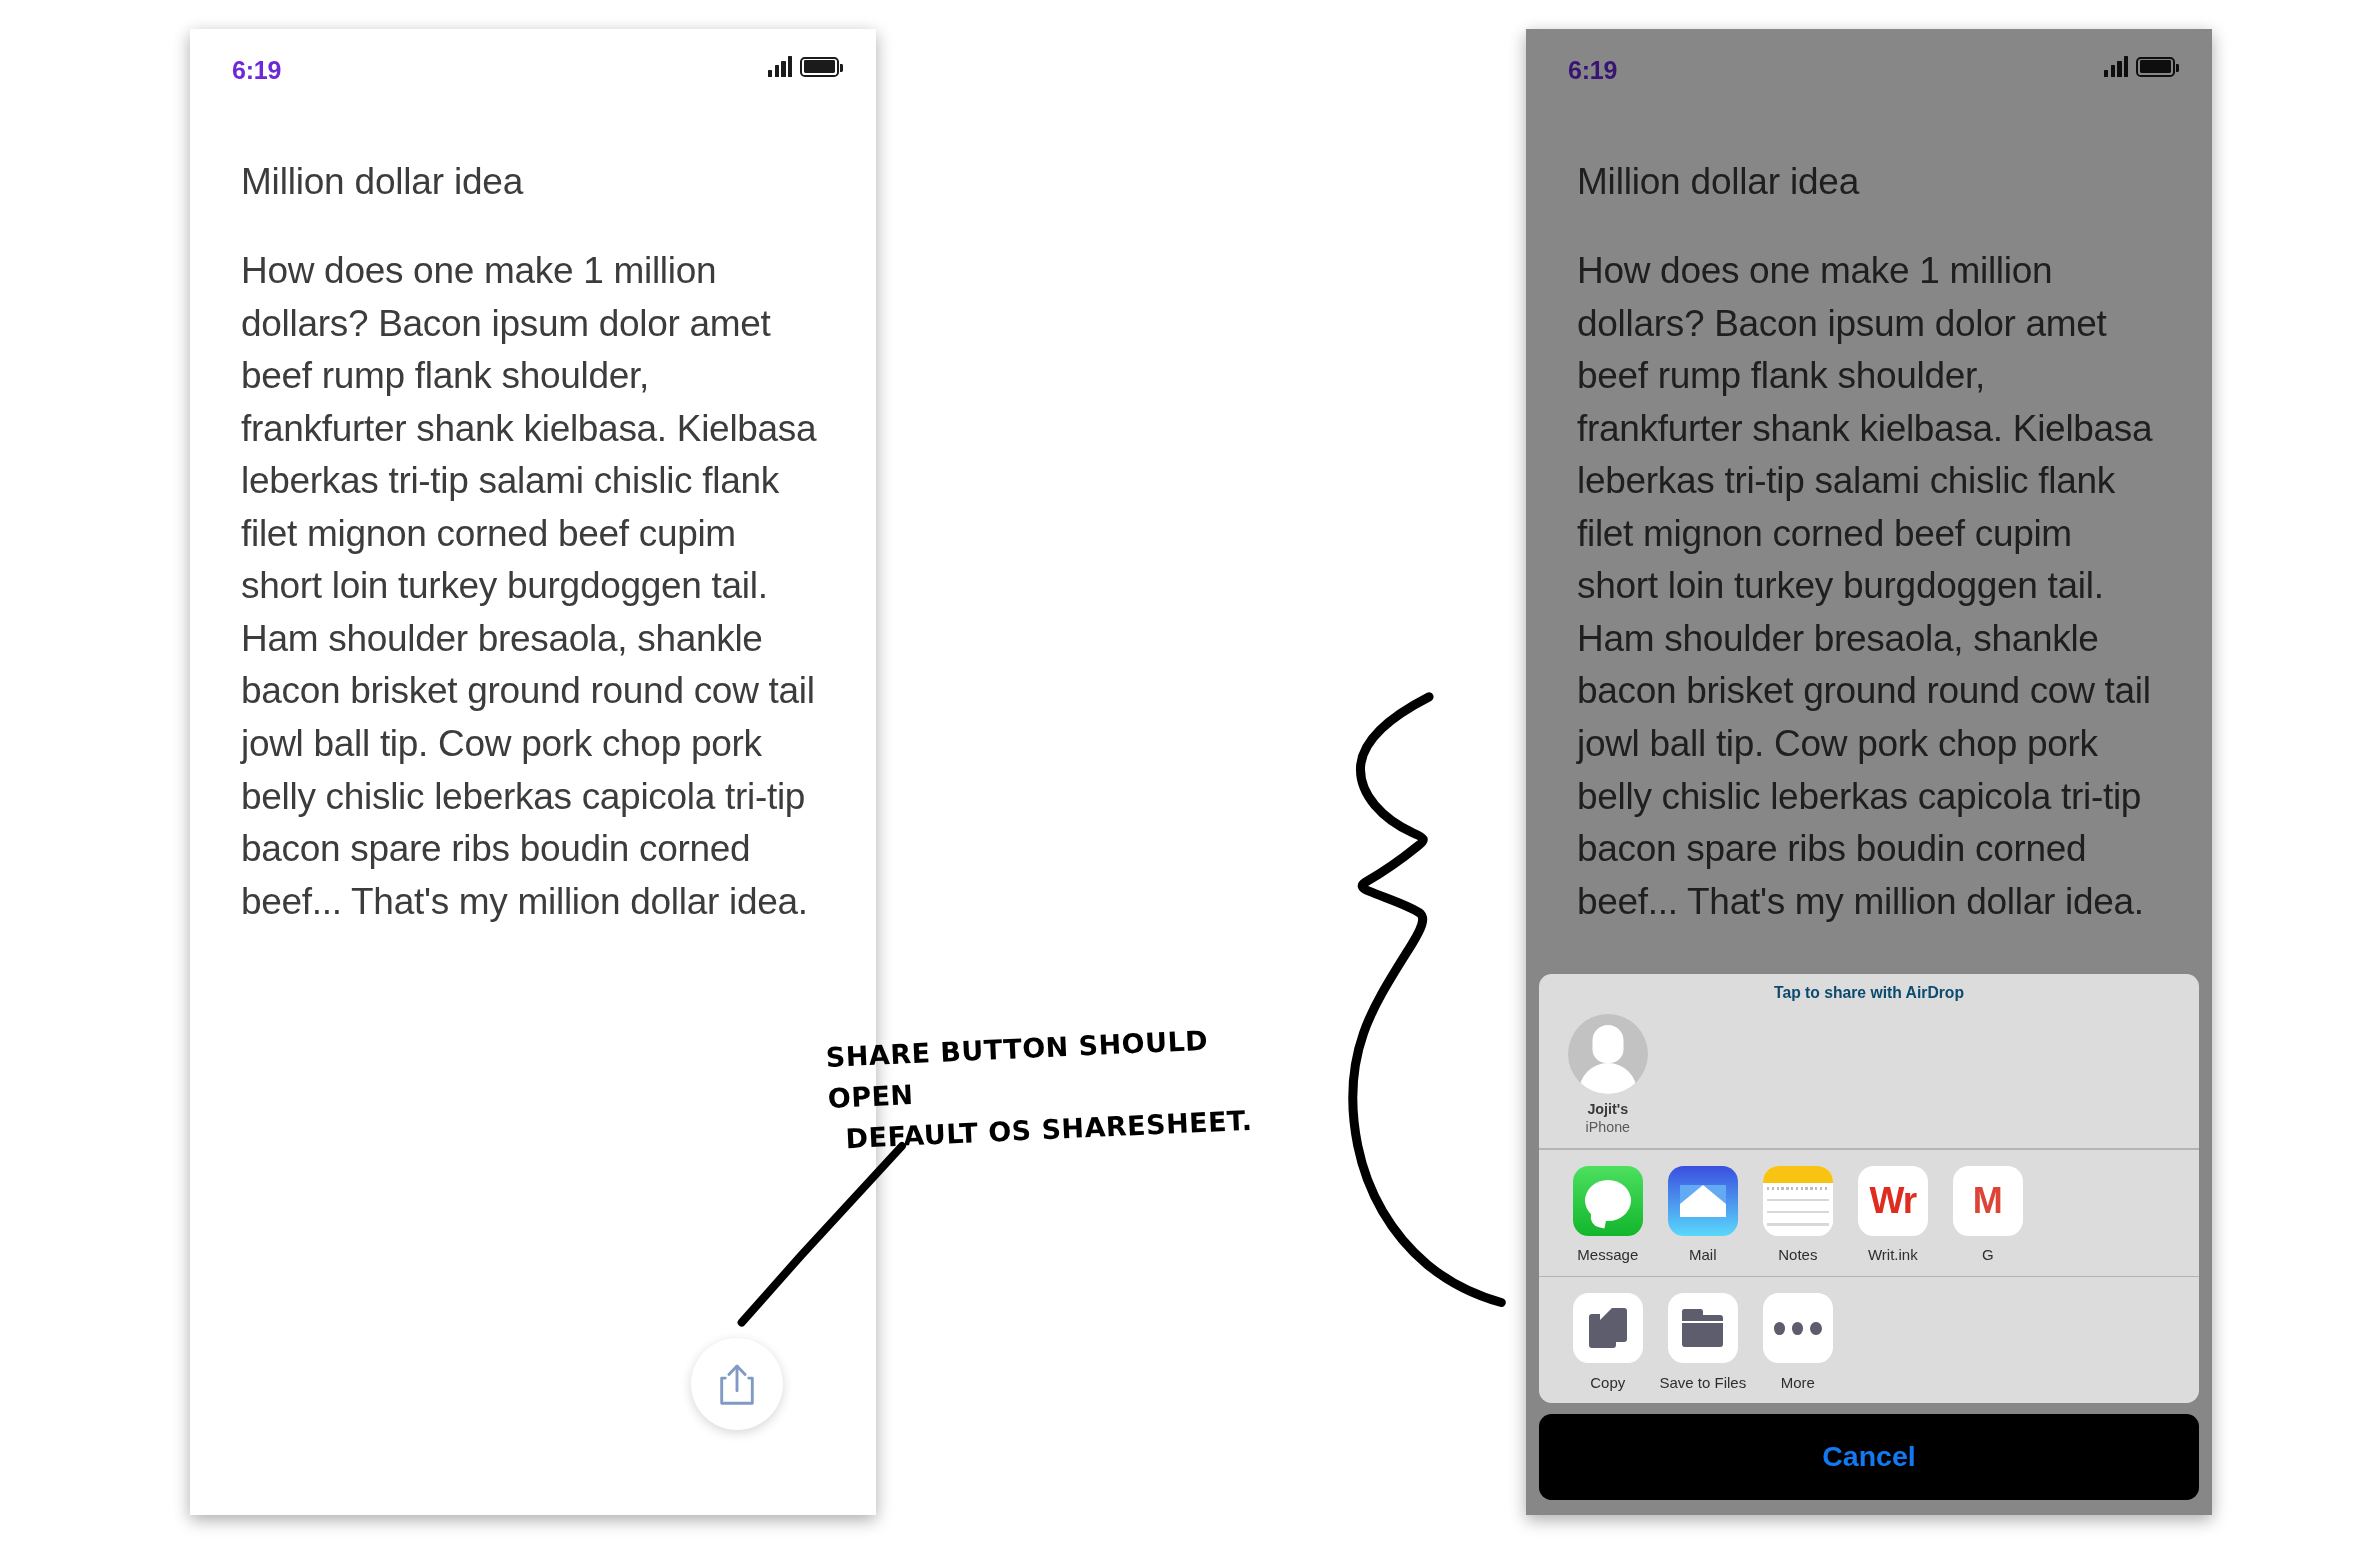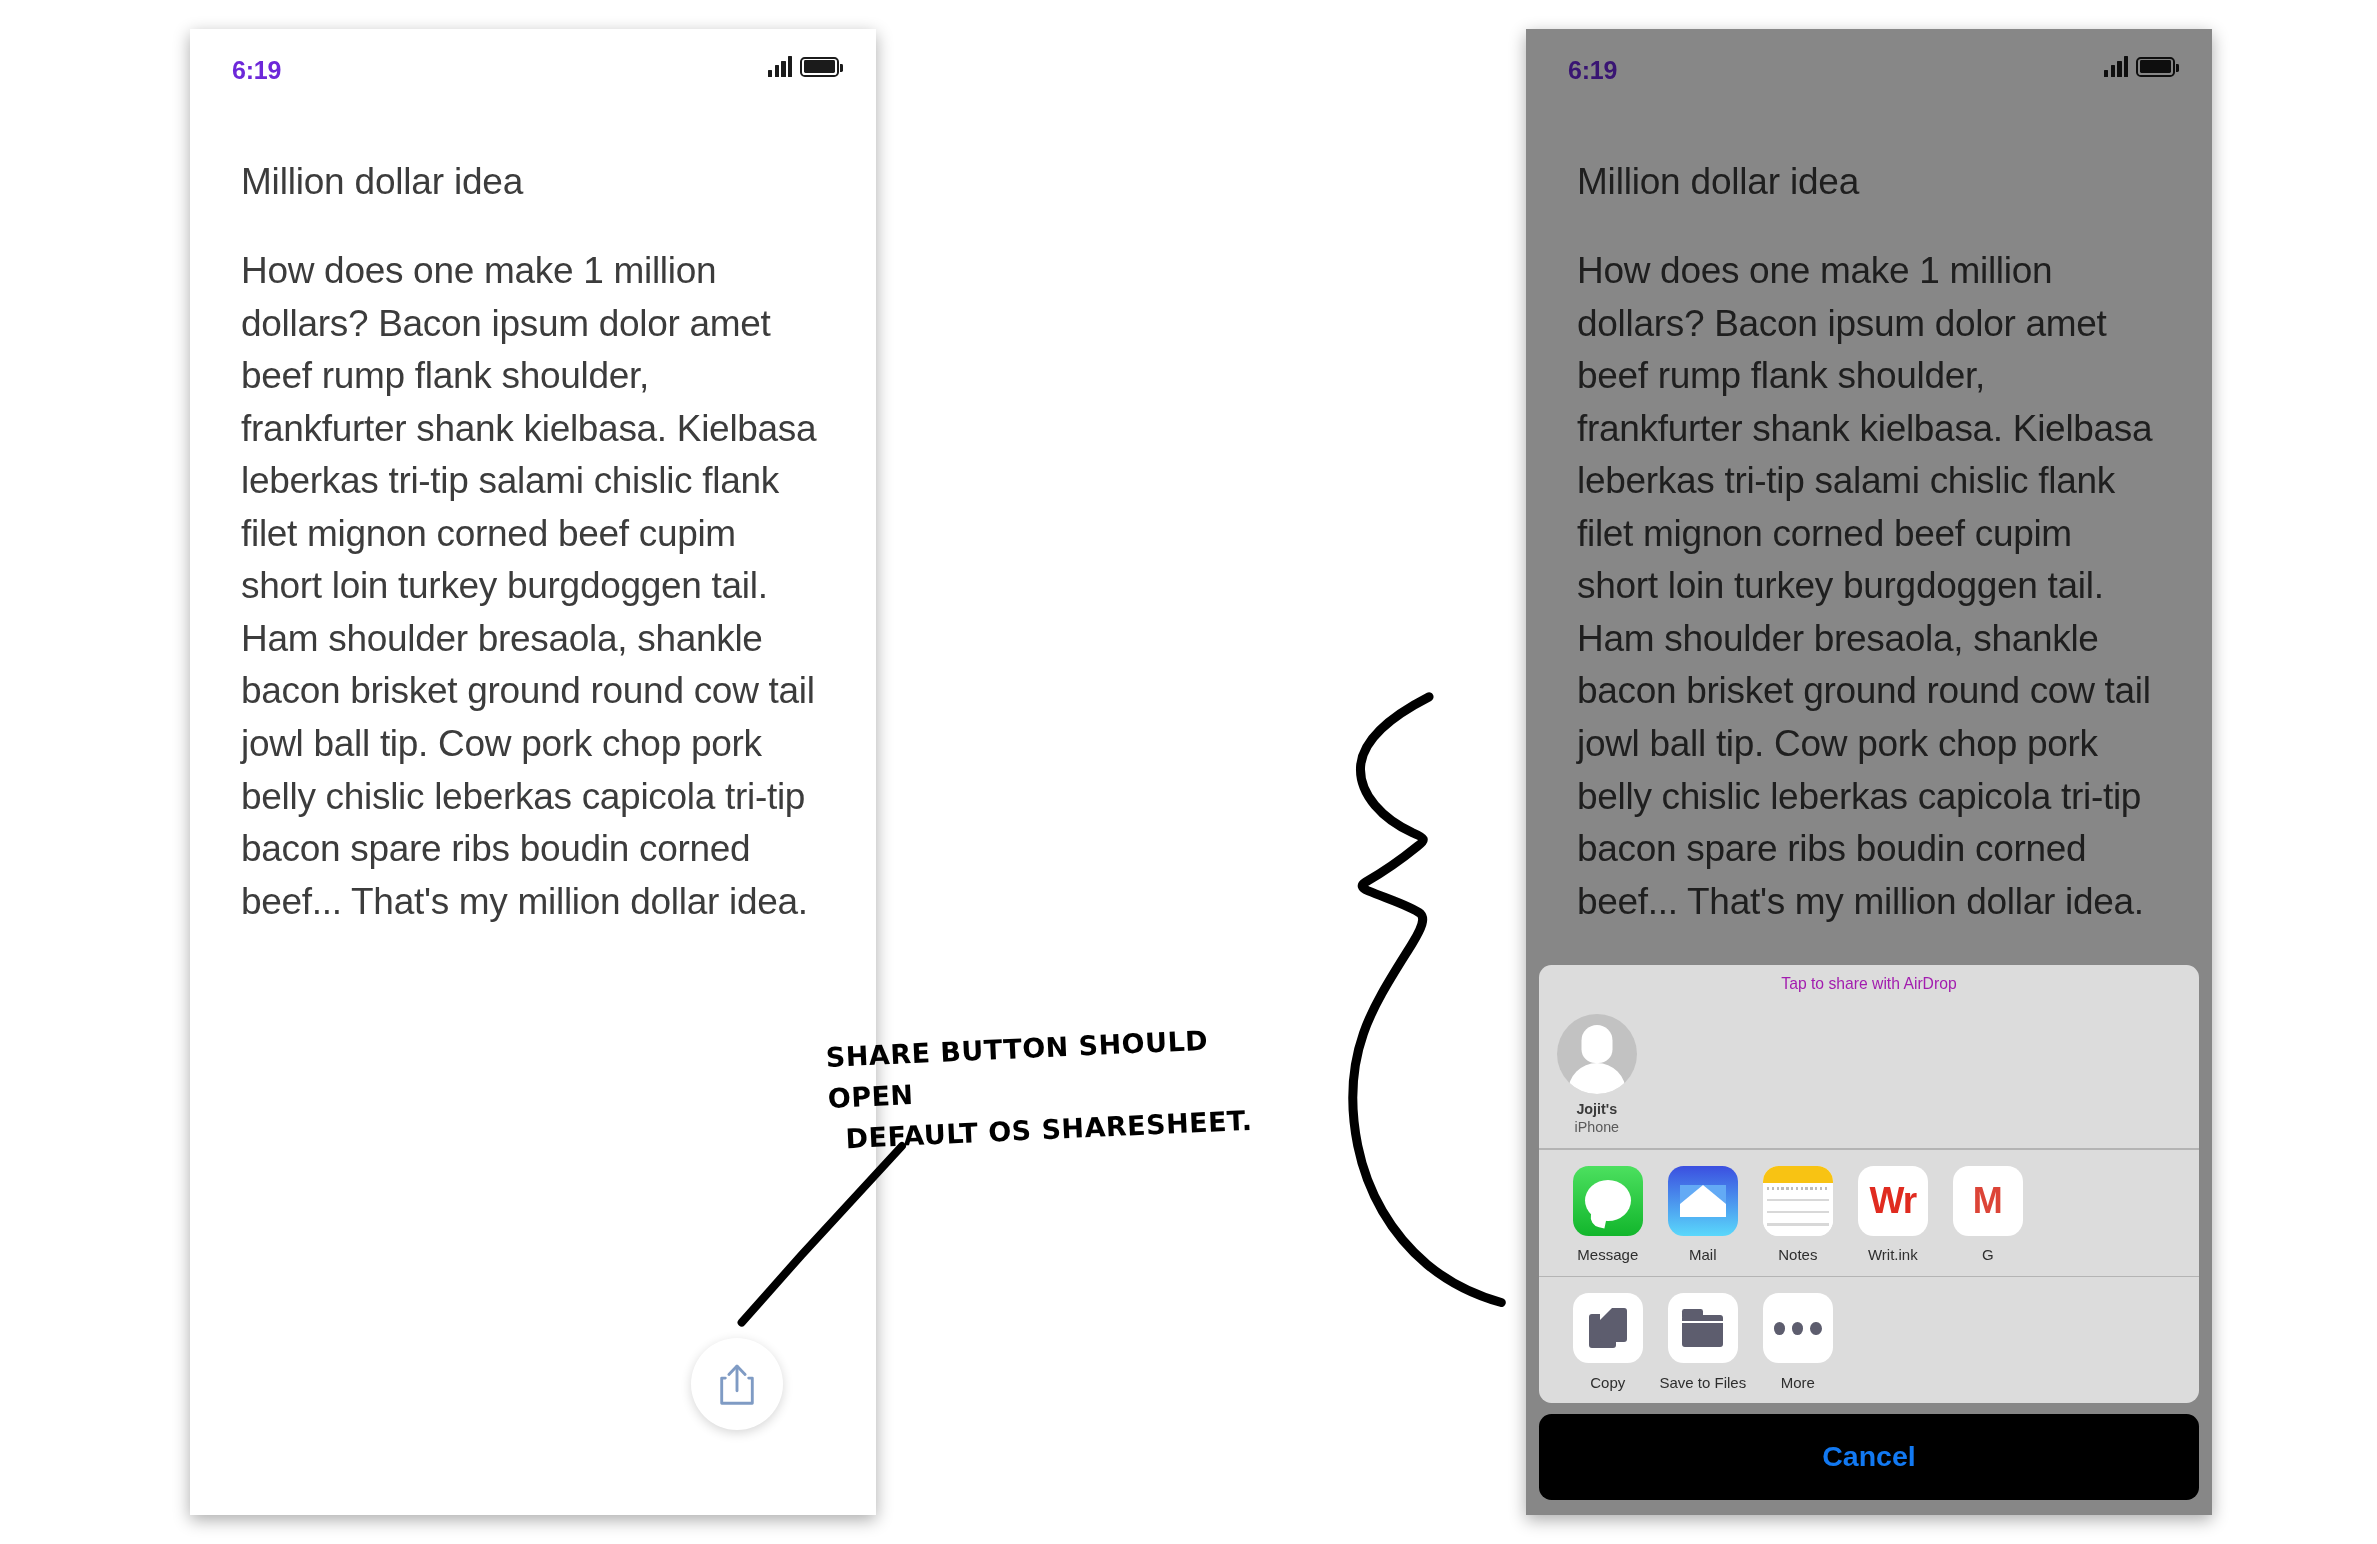--- a/index.html
+++ b/index.html
@@ -84,24 +84,24 @@
     position: absolute; left: 13.3px; right: 13.3px; bottom: 15px;
   }
   .ss-card {
     background: #dcdcdc; border-radius: 12.4px; overflow: hidden;
   }
   .ss-section { position: relative; }
   .ss-divider { height: 1.4px; background: #b4b4b4; }
 
   .ss-airdrop { padding: 10.5px 0 12.4px 0; }
   .ss-airdrop-title {
-    text-align: center; font-size: 15.7px; color: #a21caf; font-weight: normal;
-    margin-bottom: 21px;
-  }
-  .airdrop-list { display: flex; padding-left: 10px; align-items: center; }
+    text-align: center; font-size: 15.7px; color: #0c4a6e; font-weight: bold;
+    margin-bottom: 12px;
+  }
+  .airdrop-list { display: flex; padding-left: 21px; align-items: center; }
   .airdrop-item { width: 95px; text-align: center; }
   .avatar {
     width: 80px; height: 80px; border-radius: 50%;
     background: #c2c2c2; margin: 0 auto 6.7px auto;
     position: relative; overflow: hidden;
   }
   .avatar .head {
     position: absolute; left: 50%; top: 10.5px; transform: translateX(-50%);
     width: 31px; height: 38px; background: #fff; border-radius: 16px 16px 14.3px 14.3px;
   }

